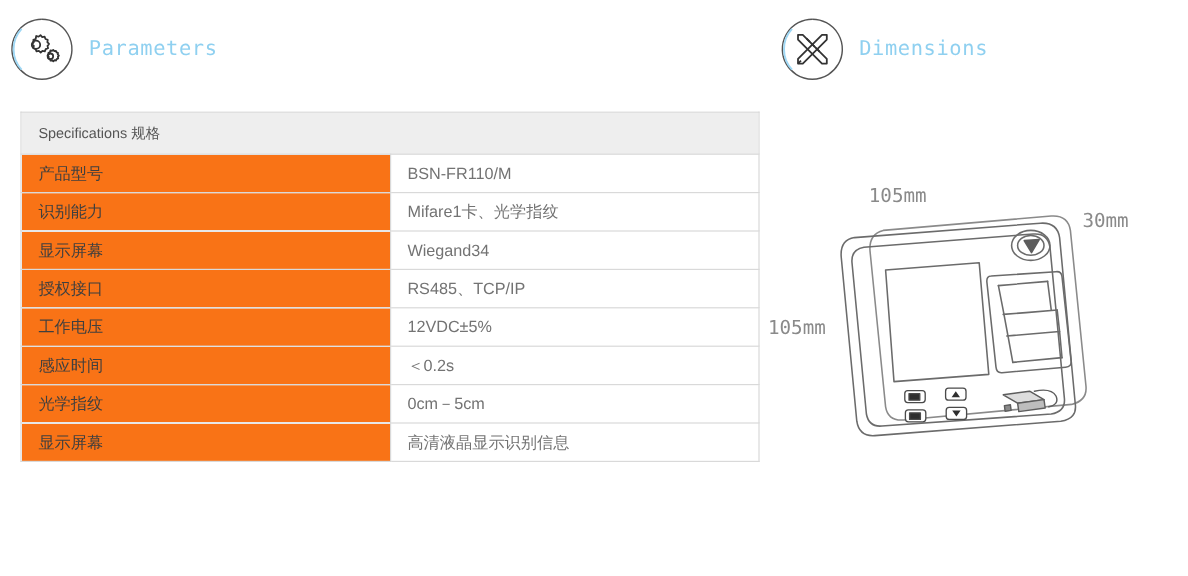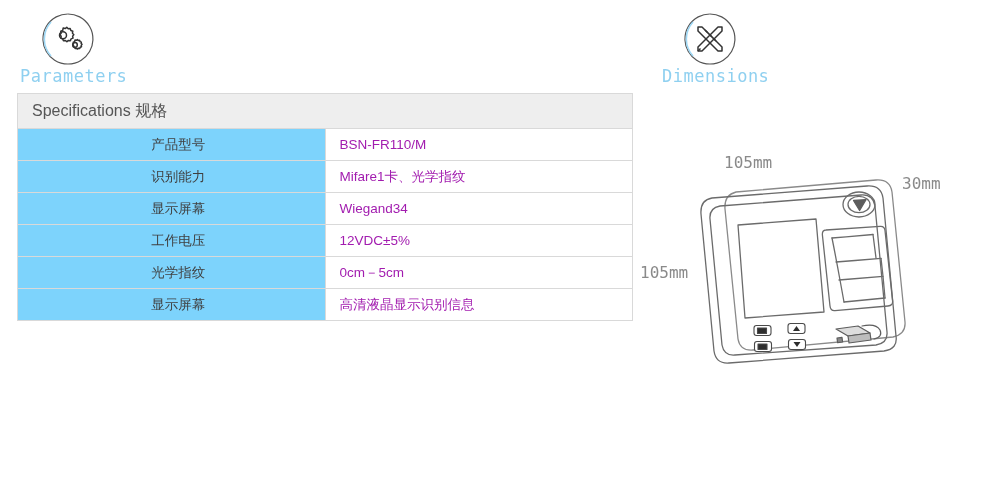--- a/index.html
+++ b/index.html
@@ -14,21 +14,20 @@
     overflow: hidden;
     position: relative;
   }
 
   
   .section-header {
     position: absolute;
     display: flex;
     align-items: center;
     height: 58px;
-    flex-direction: column;
   }
   #params-header { left: 8px; top: 12px; }
   #dims-header  { left: 650px; top: 12px; justify-content: space-between; }
 
   .header-badge {
     width: 54px;
     height: 54px;
     border-radius: 50%;
     position: relative;
     flex: 0 0 auto;
@@ -67,32 +66,31 @@
     color: #444444;
     text-align: left;
     font-weight: normal;
     vertical-align: middle;
     overflow: hidden;
     white-space: nowrap;
   }
   #spec-table thead th {
     background: #eeeeee;
     height: 34px;
-    font-size: 16px;
+    font-size: 12px;
     color: #555555;
   }
   #spec-table tbody td.label-cell {
     width: 151px;
-    background: #7dd3fc;
+    background: #f97316;
     color: #3f3f3f;
-    text-align: center;
   }
   #spec-table tbody td.value-cell {
     background: #ffffff;
-    color: #a21caf;
+    color: #737373;
   }
 
   
   #dims-figure {
     position: absolute;
     left: 640px;
     top: 140px;
     width: 350px;
     height: 260px;
   }
@@ -155,22 +153,30 @@
       </tr>
       <tr>
         <td class="label-cell">识别能力</td>
         <td class="value-cell">Mifare1卡、光学指纹</td>
       </tr>
       <tr>
         <td class="label-cell">显示屏幕</td>
         <td class="value-cell">Wiegand34</td>
       </tr>
       <tr>
+        <td class="label-cell">授权接口</td>
+        <td class="value-cell">RS485、TCP/IP</td>
+      </tr>
+      <tr>
         <td class="label-cell">工作电压</td>
         <td class="value-cell">12VDC±5%</td>
+      </tr>
+      <tr>
+        <td class="label-cell">感应时间</td>
+        <td class="value-cell">＜0.2s</td>
       </tr>
       <tr>
         <td class="label-cell">光学指纹</td>
         <td class="value-cell">0cm－5cm</td>
       </tr>
       <tr>
         <td class="label-cell">显示屏幕</td>
         <td class="value-cell">高清液晶显示识别信息</td>
       </tr>
     </tbody>

